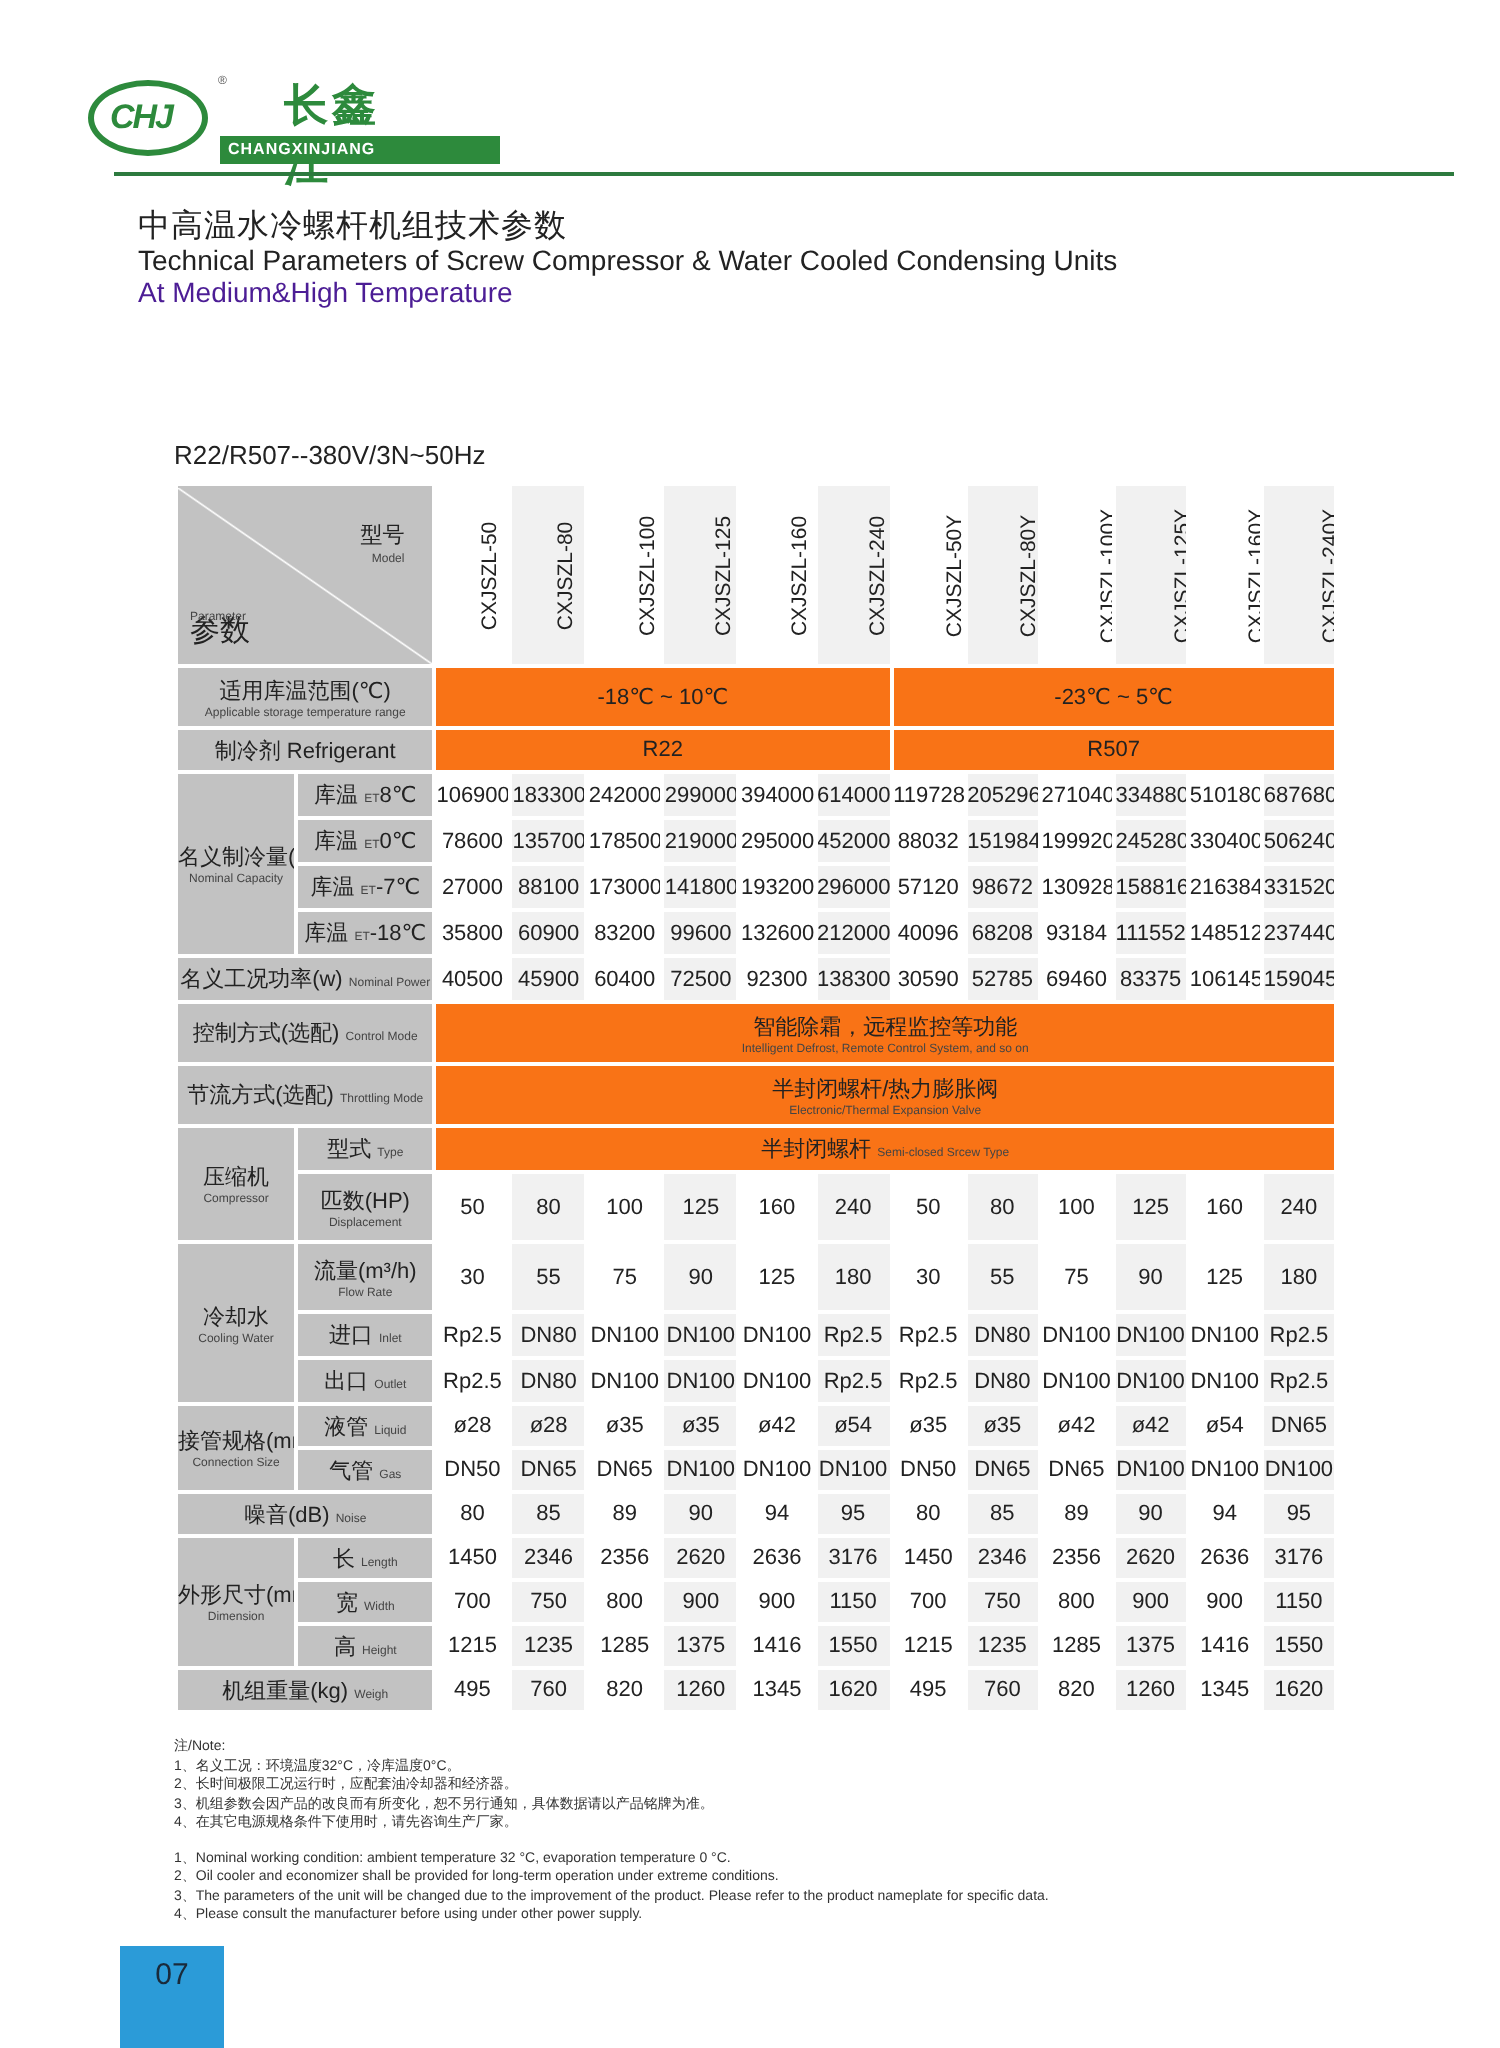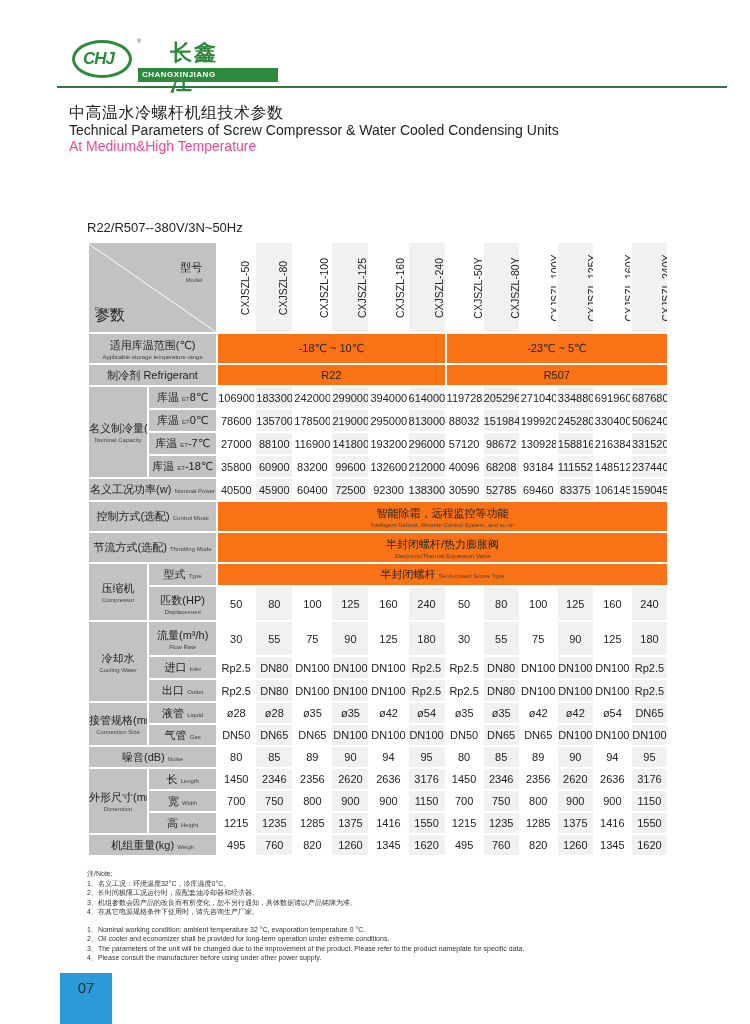--- a/index.html
+++ b/index.html
@@ -1,31 +1,31 @@
 <!DOCTYPE html>
 <html><head>
 <meta charset="utf-8">
 <style>
   * { box-sizing: border-box; margin: 0; padding: 0; }
   html, body { width: 750px; height: 1024px; background: #ffffff; overflow: hidden; }
   body { position: relative; font-family: "Liberation Sans", "DejaVu Sans", sans-serif; color: #222; }
 
   
-  .logo { position: absolute; left: 72px; top: 38px; width: 150px; height: 44px; }
+  .logo { position: absolute; left: 44px; top: 38px; width: 150px; height: 44px; }
   .logo-oval { position: absolute; left: 0; top: 2px; width: 60px; height: 38px; border: 3px solid #2d8a3c; border-radius: 50%; }
   .logo-oval-text { position: absolute; left: 8px; top: 6px; font-weight: bold; font-style: italic; font-size: 17px; color: #2d8a3c; letter-spacing: -1px; }
   .logo-cn { position: absolute; left: 75px; top: 0px; font-family: "DejaVu Serif", serif; font-weight: bold; font-size: 22px; color: #2d8a3c; letter-spacing: 2px; margin-left: 23px; }
   .logo-reg { position: absolute; left: 65px; top: 0px; font-size: 6px; color: #555; }
   .logo-en { position: absolute; left: 66px; top: 30px; width: 140px; height: 14px; background: #2d8a3c; color: #fff; font-size: 8px; font-weight: bold; letter-spacing: 0.5px; line-height: 14px; padding-left: 4px; }
   .header-rule { position: absolute; left: 57px; top: 86px; width: 670px; height: 2px; background: #2d7a3e; }
 
   
   .title-cn { position: absolute; left: 69px; top: 103px; font-size: 16px; color: #222; letter-spacing: 0.5px; }
   .title-en1 { position: absolute; left: 69px; top: 122px; font-size: 14px; color: #222; }
-  .title-en2 { position: absolute; left: 69px; top: 138px; font-size: 14px; color: #ec4899; }
+  .title-en2 { position: absolute; left: 69px; top: 138px; font-size: 14px; color: #4c1d95; }
 
   .spec-line { position: absolute; left: 87px; top: 220px; font-size: 13px; color: #222; }
 
   
   .tbl { position: absolute; left: 87px; top: 241px; width: 582px; border-collapse: collapse; table-layout: fixed; font-size: 11px; }
   .tbl td { border: 2px solid #fff; text-align: center; vertical-align: middle; padding: 0; white-space: nowrap; overflow: hidden; }
   .tbl td.p { background: #c2c2c2; color: #222; }
   .tbl td.v { background: #ffffff; color: #222; }
   .tbl td.v.alt { background: #f1f1f1; }
   .tbl td.full { background: #f97316; }
@@ -125,43 +125,43 @@
         <td class="v">106900</td>
         <td class="v alt">183300</td>
         <td class="v">242000</td>
         <td class="v alt">299000</td>
         <td class="v">394000</td>
         <td class="v alt">614000</td>
         <td class="v">119728</td>
         <td class="v alt">205296</td>
         <td class="v">271040</td>
         <td class="v alt">334880</td>
-        <td class="v">691960</td>
+        <td class="v">510180</td>
         <td class="v alt">687680</td>
       </tr>
       <tr style="height: 23px;">
         <td class="p"><span class="big-cn">库温</span> <span class="et">ET</span><span class="big-cn">0℃</span></td>
         <td class="v">78600</td>
         <td class="v alt">135700</td>
         <td class="v">178500</td>
         <td class="v alt">219000</td>
         <td class="v">295000</td>
-        <td class="v alt">813000</td>
+        <td class="v alt">452000</td>
         <td class="v">88032</td>
         <td class="v alt">151984</td>
         <td class="v">199920</td>
         <td class="v alt">245280</td>
         <td class="v">330400</td>
         <td class="v alt">506240</td>
       </tr>
       <tr style="height: 23px;">
         <td class="p"><span class="big-cn">库温</span> <span class="et">ET</span><span class="big-cn">-7℃</span></td>
         <td class="v">27000</td>
         <td class="v alt">88100</td>
-        <td class="v">116900</td>
+        <td class="v">173000</td>
         <td class="v alt">141800</td>
         <td class="v">193200</td>
         <td class="v alt">296000</td>
         <td class="v">57120</td>
         <td class="v alt">98672</td>
         <td class="v">130928</td>
         <td class="v alt">158816</td>
         <td class="v">216384</td>
         <td class="v alt">331520</td>
       </tr>

